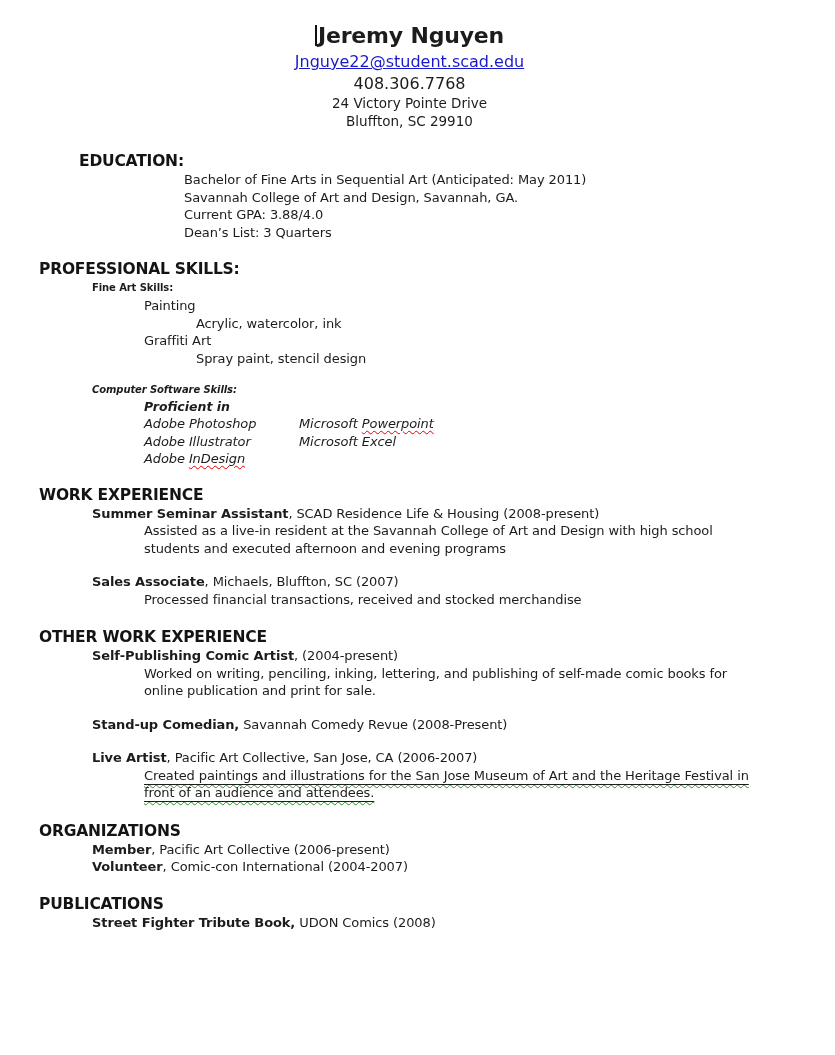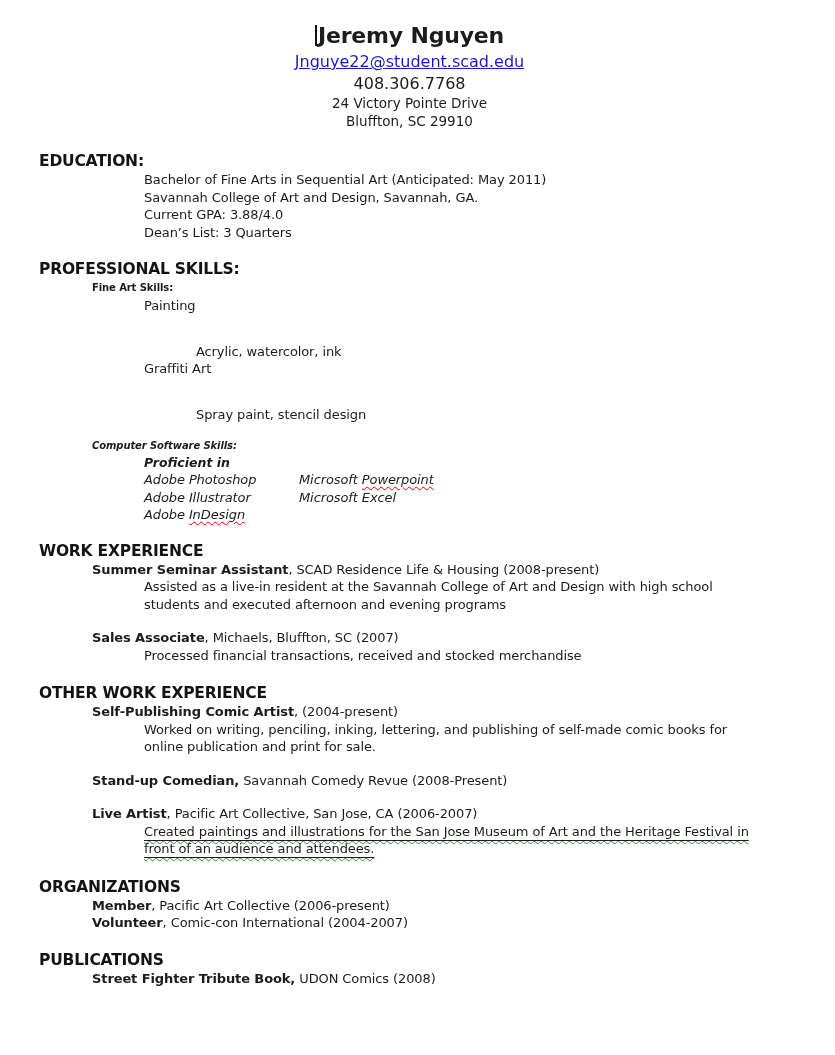--- a/index.html
+++ b/index.html
@@ -35,21 +35,21 @@
   .section-heading {
     font-size: 15.5px; font-weight: bold; letter-spacing: -0.2px;
     line-height: 20px; color: #141414;
   }
   .body { font-size: 13px; line-height: 17.5px; letter-spacing: -0.1px; }
   .subheading { font-size: 10px; font-weight: bold; line-height: 18px; letter-spacing: -0.1px; }
   .proficient { font-size: 12.5px; font-weight: bold; line-height: 16px; }
 
   .ind1 { margin-left: 53px;  }
   .ind2 { margin-left: 105px; }
-  .ind3 { margin-left: 157px; margin-top: 28px; }
+  .ind3 { margin-left: 157px; }
 
   .software-block { margin-top: 14px; font-style: italic; }
   .cols { display: flex; }
   .col-left  { width: 155px; }
   .col-right { }
 
   .job { margin-bottom: 16px; }
   .job:last-child { margin-bottom: 0; }
   .job-title { font-weight: bold; }
   .desc { max-width: 625px; }
@@ -61,21 +61,21 @@
     text-underline-offset: 2px;
   }
   .ugreen {
     text-decoration: underline wavy var(--grammar_green, #2e8b2e);
     text-decoration-thickness: 1px;
     text-underline-offset: 3.5px;
   }
   .usolid { text-decoration: underline; text-decoration-thickness: 1px; }
 
   .sec-work { margin-bottom: 19px; }
-  .sec-edu  { margin-bottom: 18px; }
+  .sec-edu  { margin-bottom: 18px; margin-left: 40px; }
   .sec-org  { margin-bottom: 18px; }
 </style>
 </head>
 <body>
 
 <div class="page">
 
   <div class="header">
     <div class="name-line"><span class="text-cursor"></span><span class="name">Jeremy Nguyen</span></div>
     <div class="email-line">

